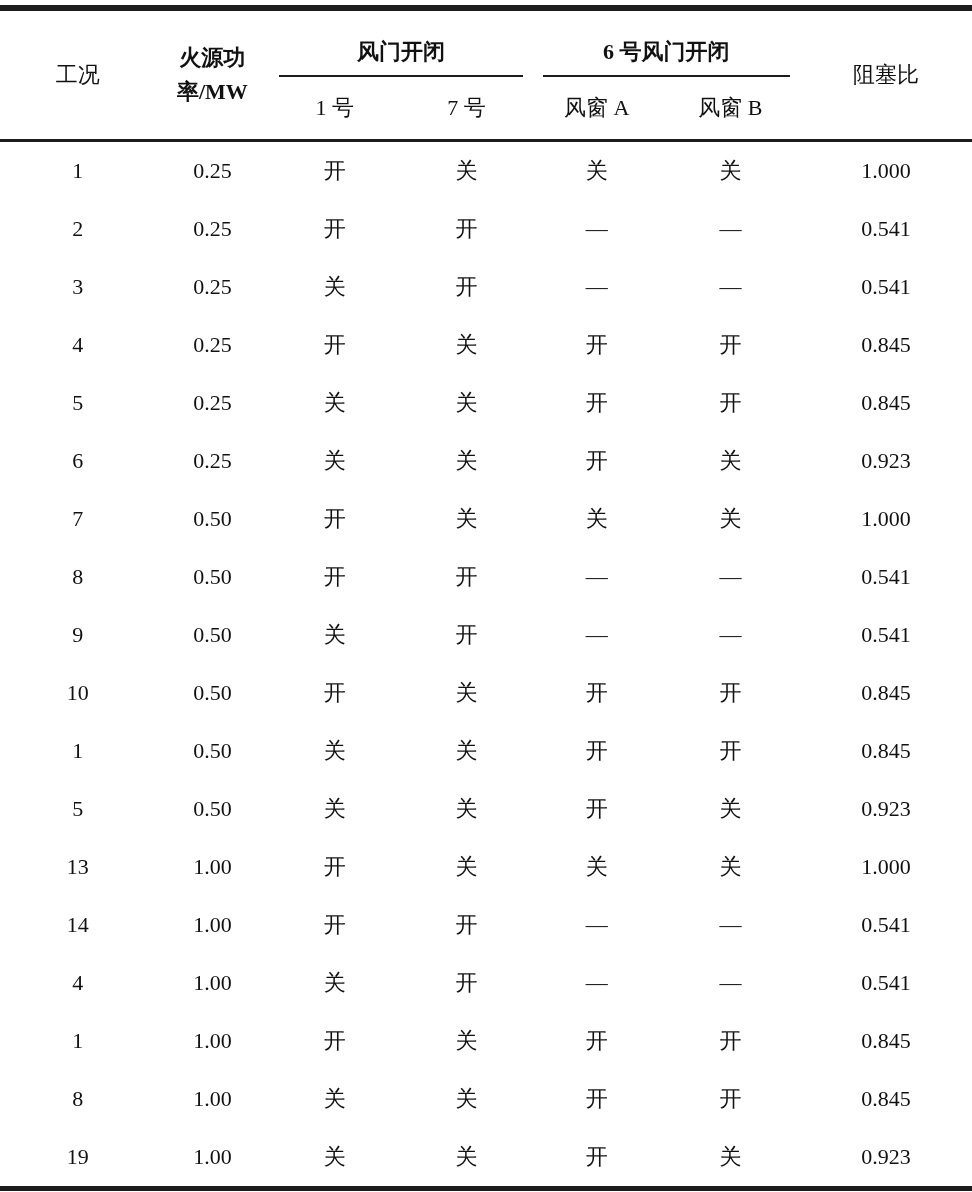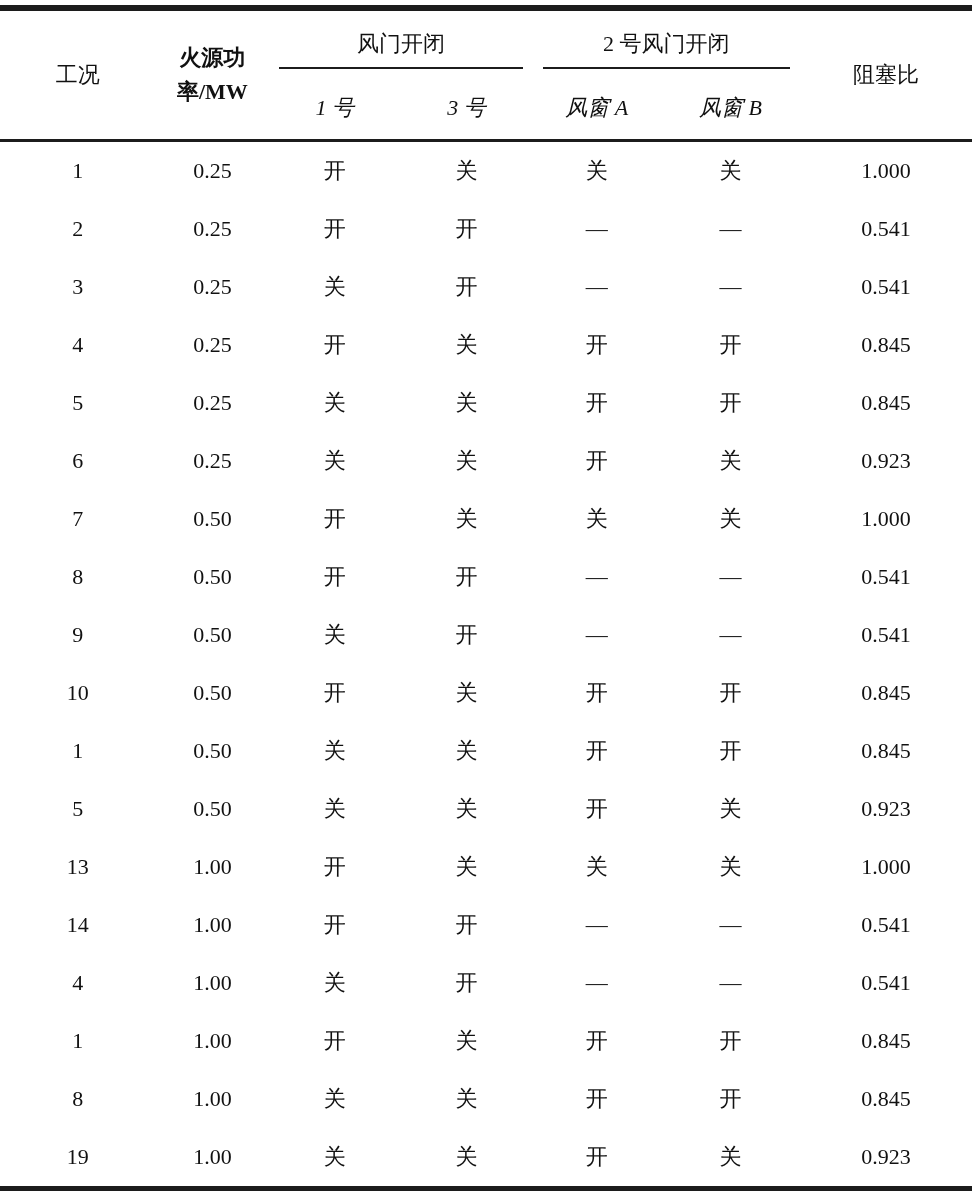--- a/index.html
+++ b/index.html
@@ -35,34 +35,35 @@
   col.c-blockage  { width: 17.7%; }
 
   th, td {
     font-weight: normal;
     text-align: center;
     vertical-align: middle;
     padding: 0;
     white-space: nowrap;
   }
   thead tr.h1 th { height: 66px; }
-  thead tr.h2 th { height: 62px; font-style: italic; }
+  thead tr.h2 th { height: 62px; }
   
   thead th.hb { border-bottom: 3px solid #1c1c1c; }
   
   th.group {
     vertical-align: bottom;
     padding: 0;
   }
   th.group .group-label {
     display: block;
-    margin: 8px 10px;
+    margin: 0 10px;
     padding-bottom: 12px;
     border-bottom: 2px solid #1c1c1c;
     line-height: 1;
+    font-weight: bold;
   }
   thead tr.h2 th { vertical-align: middle; }
   .two-line { line-height: 1.55; display: inline-block; font-weight: bold; }
   tbody td { height: 58px; line-height: 58px; }
 </style>
 </head>
 <body>
 
 <div class="page">
   <table class="cond-table">
@@ -78,27 +79,27 @@
     <thead>
       <tr class="h1">
         <th rowspan="2" class="hb">工况</th>
         <th rowspan="2" class="hb">
           <span class="two-line"><span>火源功</span><br><span>率/MW</span></span>
         </th>
         <th colspan="2" class="group">
           <span class="group-label">风门开闭</span>
         </th>
         <th colspan="2" class="group">
-          <span class="group-label">2 号风门开闭</span>
+          <span class="group-label">6 号风门开闭</span>
         </th>
         <th rowspan="2" class="hb">阻塞比</th>
       </tr>
       <tr class="h2">
         <th class="hb">1 号</th>
-        <th class="hb">3 号</th>
+        <th class="hb">7 号</th>
         <th class="hb">风窗 A</th>
         <th class="hb">风窗 B</th>
       </tr>
     </thead>
     <tbody>
     <tr>
           <td>1</td>
           <td>0.25</td>
           <td>开</td>
           <td>关</td>

